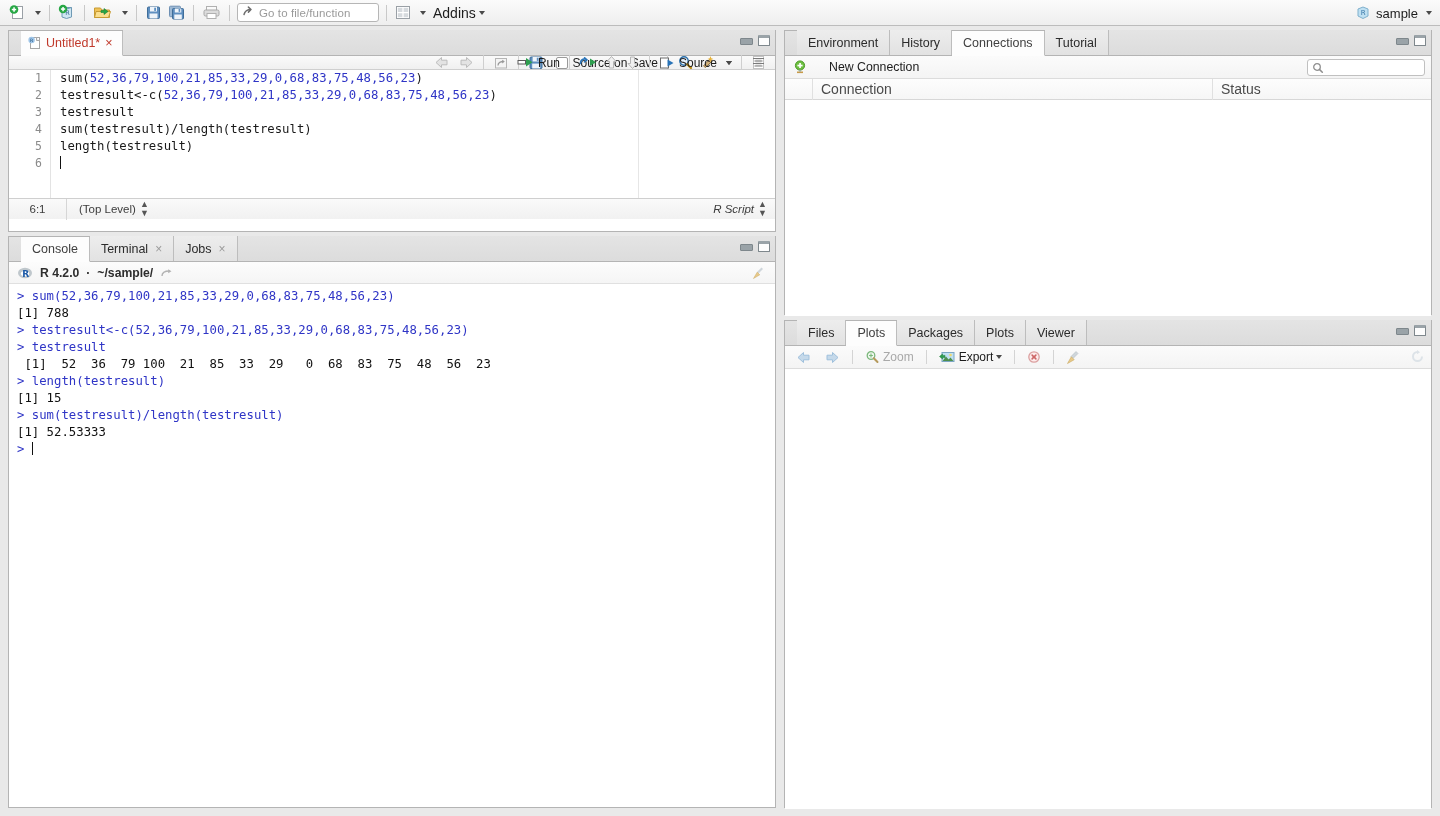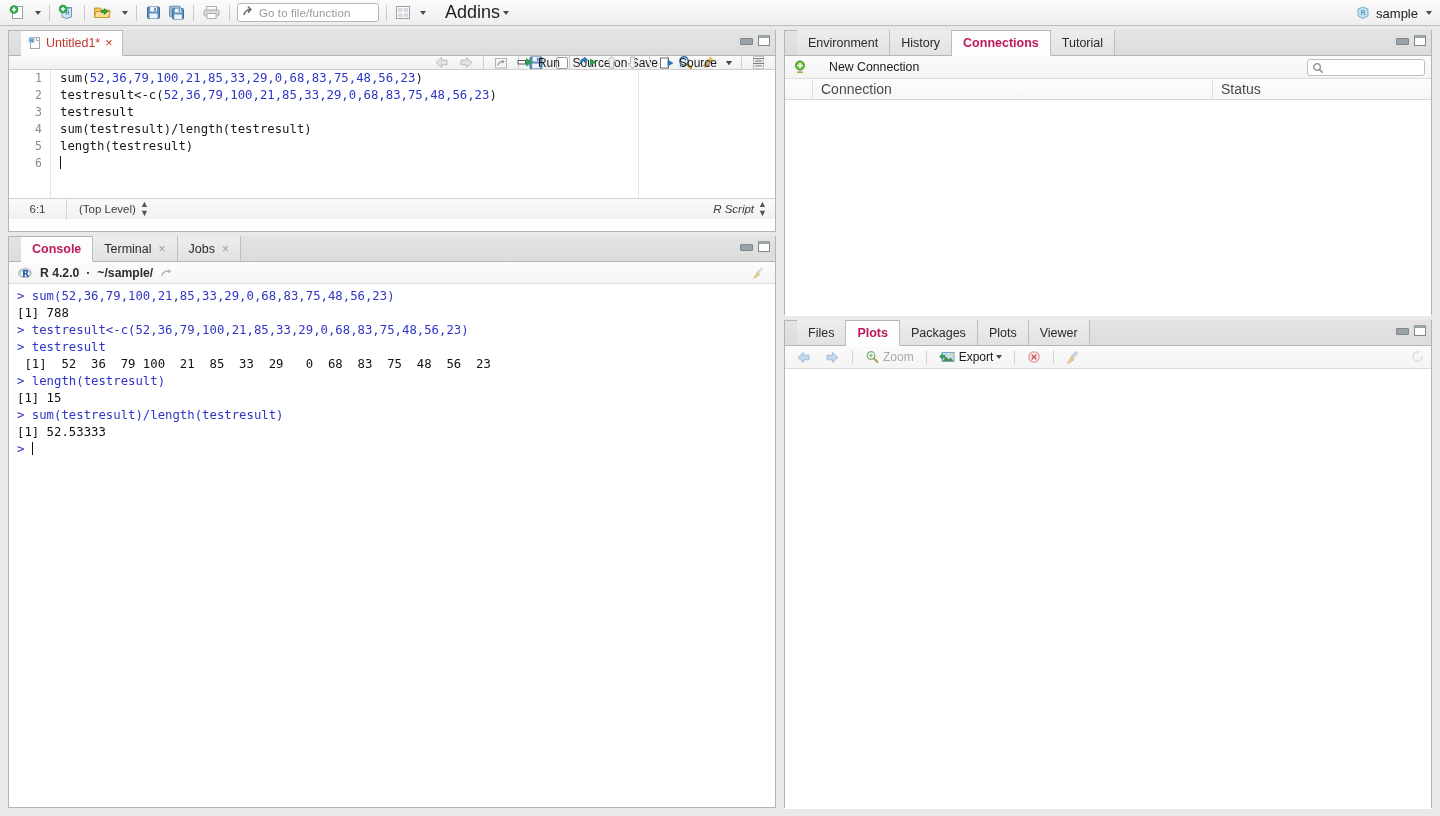--- a/index.html
+++ b/index.html
@@ -29,21 +29,21 @@
     width: 0; height: 0; border-left: 3.5px solid transparent;
     border-right: 3.5px solid transparent; border-top: 4px solid #4a4a4a;
     margin-left: 3px;
   }
   .goto-box {
     display: flex; align-items: center; width: 142px; height: 19px;
     background: #fff; border: 1px solid #b6b6b6; border-radius: 3px;
     padding: 0 4px; margin: 0 2px;
   }
   .goto-box .ph { color: #9a9a9a; font-size: 11.5px; margin-left: 4px; letter-spacing: .1px;}
-  .addins-label { font-size: 18px; color: #1c1c1c; margin-left: 13px; }
+  .addins-label { font-size: 14px; color: #1c1c1c; margin-left: 1px; }
   .proj-wrap {
     position: absolute; right: 8px; top: 0; height: 26px;
     display: flex; align-items: center; gap: 5px;
   }
   .proj-name { font-size: 13px; color: #1c1c1c; }
 
   
   .pane {
     position: absolute; background: #fff;
     border: 1px solid #b4b4b4;
@@ -55,21 +55,21 @@
     display: flex; align-items: flex-end; padding-left: 12px;
   }
   .tab {
     position: relative; height: 25px; display: flex; align-items: center;
     padding: 0 11px; font-size: 12.5px; color: #2b2b2b;
     border-right: 1px solid #bdbdbd;
     background: linear-gradient(#ededed, #e2e2e2);
     cursor: default; white-space: nowrap;
   }
   .tab.active {
-    background: #fdfdfd; color: #be185d; font-weight: bold;
+    background: #fdfdfd; color: #404040; font-weight: normal;
     border-bottom: 1px solid #fdfdfd; margin-bottom: -1px; text-align: center;
   }
   .tab .tclose {
     margin-left: 7px; color: #9b9b9b; font-size: 12px; line-height: 1;
   }
   .tabfill { flex: 1; height: 25px; background: linear-gradient(#e4e4e4,#dcdcdc); }
 
   .pane-ctrls {
     position: absolute; right: 5px; top: 4px;
     display: flex; align-items: center; gap: 7px; z-index: 5;

